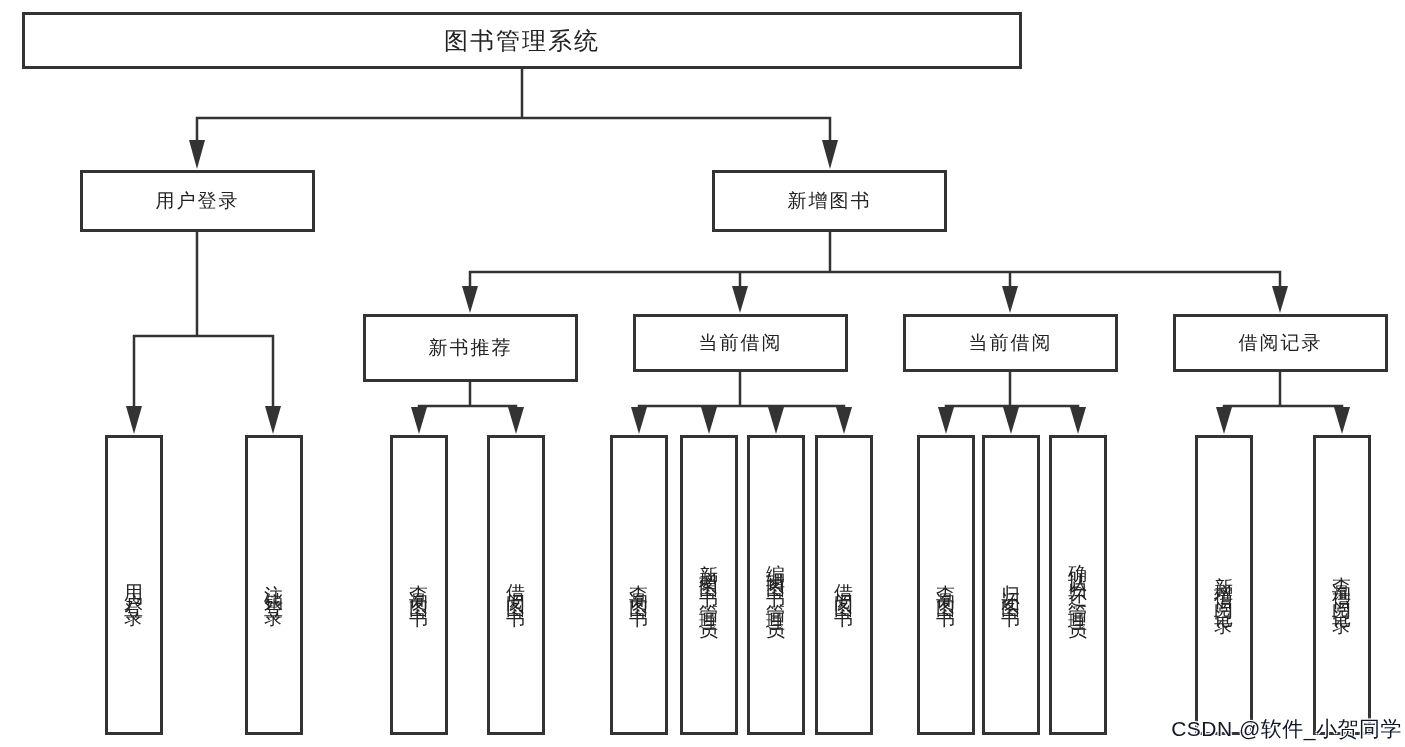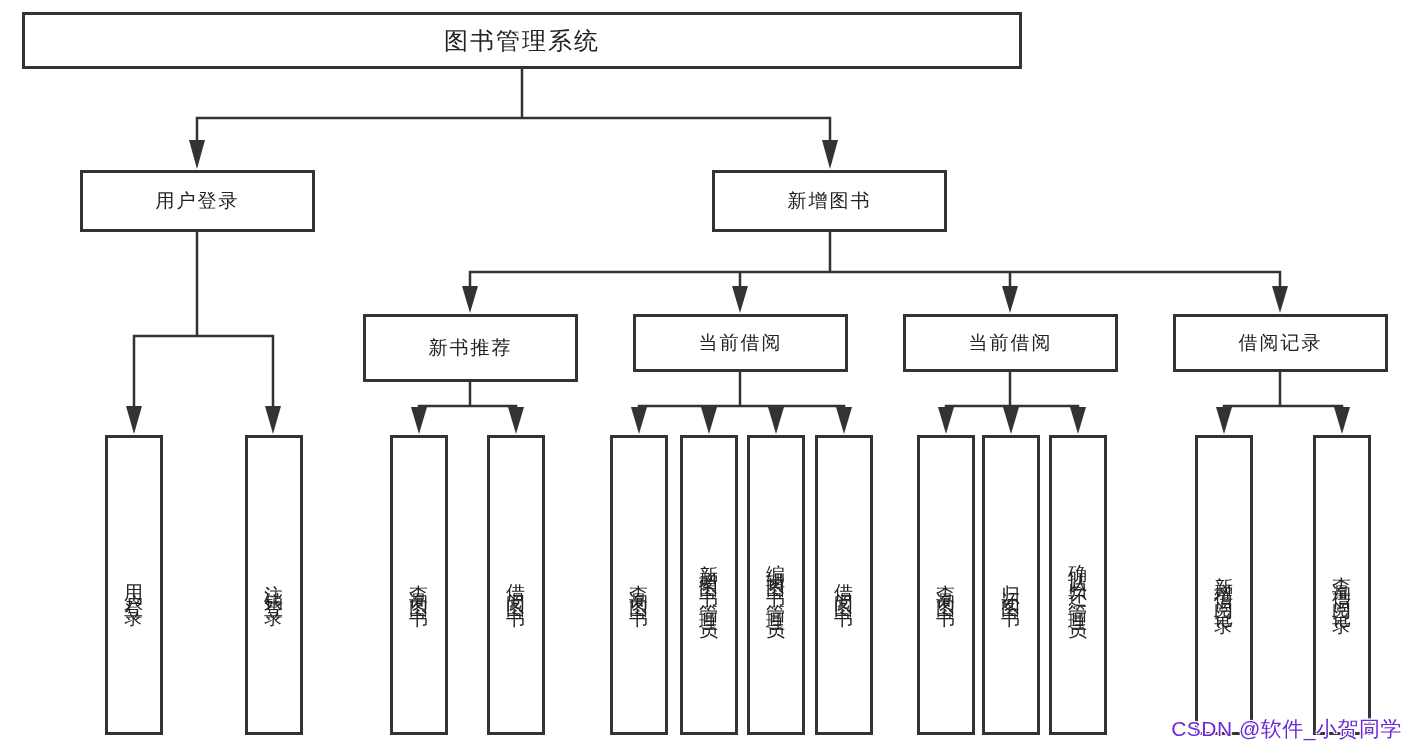--- a/index.html
+++ b/index.html
@@ -16,21 +16,21 @@
   .box .lbl{
     font-size:19px;letter-spacing:2px;white-space:nowrap;color:#222222;
   }
   .box.root .lbl{font-size:24px;letter-spacing:2px;}
   .box.leaf .lbl{
     writing-mode:vertical-rl;text-orientation:mixed;
     font-size:19px;letter-spacing:8px;line-height:1;white-space:normal;
   }
   .watermark{
     position:absolute;right:3px;bottom:4px;z-index:5;
-    font-size:21px;color:#6d28d9;letter-spacing:0.5px;white-space:nowrap;
+    font-size:21px;color:#0f172a;letter-spacing:0.5px;white-space:nowrap;
     text-shadow:-1px -1px 0 #ffffff,1px -1px 0 #ffffff,-1px 1px 0 #ffffff,1px 1px 0 #ffffff,0 0 3px #ffffff;
   }
 </style>
 </head>
 <body>
 
 <div class="stage">
 
   <svg class="wires" width="1405" height="747" viewBox="0 0 1405 747">
     <g stroke="#333333" stroke-width="2.5" fill="none" stroke-linecap="square">

